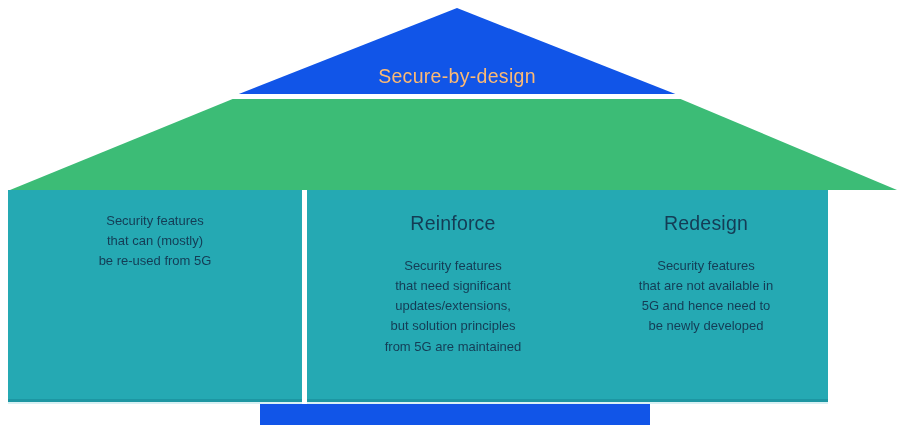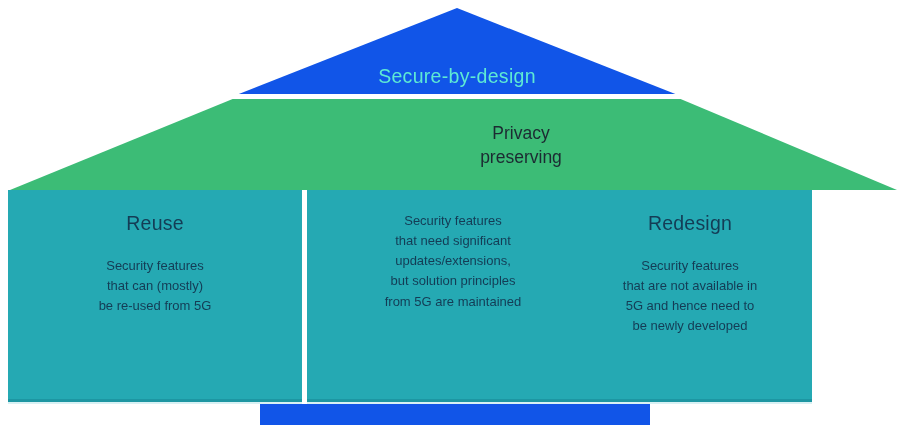--- a/index.html
+++ b/index.html
@@ -8,21 +8,21 @@
     position:relative;width:907px;height:446px;background:#ffffff;overflow:hidden;
   }
   
   .roof{
     position:absolute;left:193px;top:8px;width:528px;height:104px;
     background:#1155E8;
     clip-path:polygon(50% 0, 100% 100%, 0 100%);
   }
   .roof-label{
     position:absolute;left:0;right:0;bottom:24px;text-align:center;
-    color:#5eead4;font-size:19.5px;font-weight:400;letter-spacing:.3px;
+    color:#fdba74;font-size:19.5px;font-weight:400;letter-spacing:.3px;
   }
   
   .band-stroke{
     position:absolute;left:3px;top:94px;width:901px;height:96px;
     background:#ffffff;
     clip-path:polygon(25% 0, 75.8% 0, 100% 100%, 0 100%);
   }
   
   .band{
     position:absolute;left:10px;top:99px;width:887px;height:91px;
@@ -40,21 +40,21 @@
   .band-label.l3{left:598px;}
   
   .pillar{
     position:absolute;top:190px;height:209px;background:#25A9B3;
     border-bottom:3px solid #1D96A2;
     box-shadow:0 2px 0 #D8F1F4;
     color:#143C55;text-align:center;box-sizing:content-box;
   }
   .pillar.p0{left:8px;width:294px;}
   .pillar.p1{left:307px;width:292px;}
-  .pillar.p2{left:568px;width:244px;text-align:center;}
+  .pillar.p2{left:584px;width:244px;text-align:center;}
   .pillar-title{
     margin-top:22px;font-size:19.5px;font-weight:400;letter-spacing:.2px;
   }
   .pillar-body{
     margin-top:21px;font-size:13px;line-height:1.55;white-space:pre-line;
   }
   
   .foundation{
     position:absolute;left:260px;top:404px;width:390px;height:21px;
     background:#1155E8;
@@ -65,31 +65,29 @@
 
 <div class="canvas">
 
   <div class="roof">
     <div class="roof-label">Secure-by-design</div>
   </div>
 
   <div class="band-stroke"></div>
   <div class="band"></div>
 
-  <div class="band-label l2">Privacy
-preserving</div>
 
   <div class="pillar p0">
-    <div class="pillar-title">Reuse</div>
     <div class="pillar-body">Security features
 that can (mostly)
 be re-used from 5G</div>
   </div>
 
   <div class="pillar p1">
+    <div class="pillar-title">Reinforce</div>
     <div class="pillar-body">Security features
 that need significant
 updates/extensions,
 but solution principles
 from 5G are maintained</div>
   </div>
 
   <div class="pillar p2">
     <div class="pillar-title">Redesign</div>
     <div class="pillar-body">Security features

